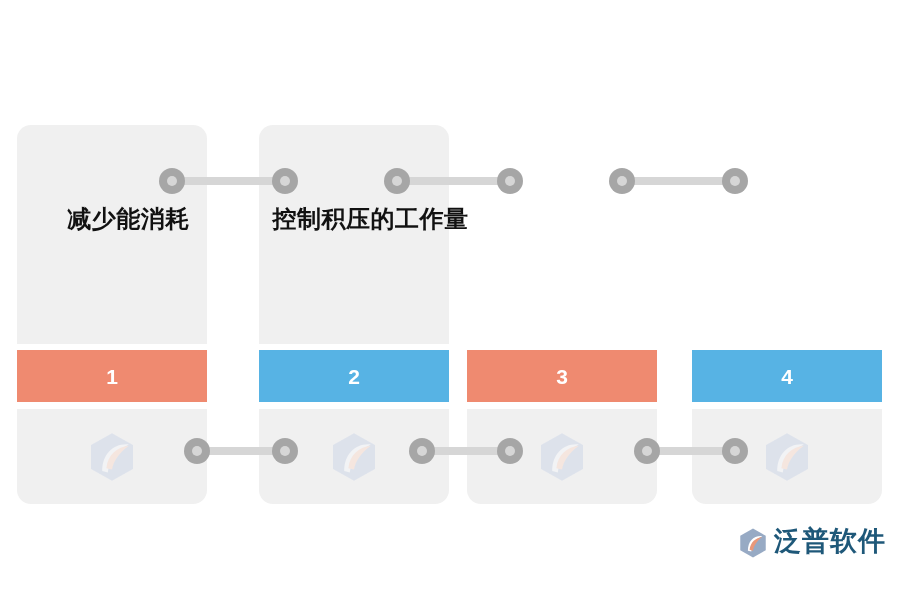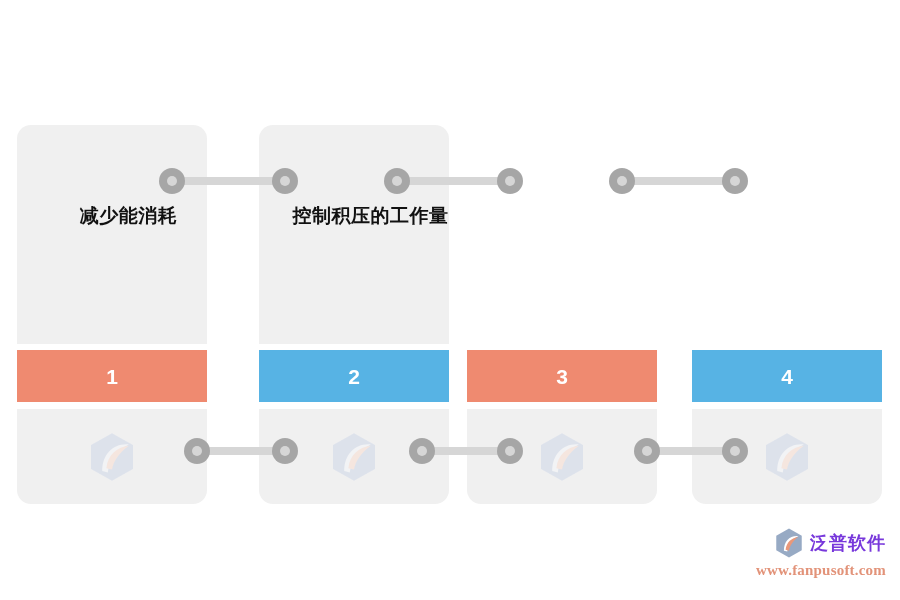--- a/index.html
+++ b/index.html
@@ -42,21 +42,21 @@
     border-radius: 14px 14px 0 0;
     box-sizing: border-box;
   }
 
   .card-title {
     position: absolute;
     left: 0;
     top: 78px;
     width: 223px;
     text-align: center;
-    font-size: 19px;
+    font-size: 24px;
     font-weight: bold;
     color: #111111;
     letter-spacing: 0.5px;
     white-space: nowrap;
   }
 
   
   .num-band {
     position: absolute;
     left: 0;
@@ -137,26 +137,26 @@
     align-items: center;
     justify-content: flex-end;
     gap: 4px;
   }
   .brand-mark {
     width: 34px;
     height: 34px;
     flex: 0 0 auto;
   }
   .brand-name {
-    font-size: 18px;
-    font-weight: bold;
-    color: #6d28d9;
+    font-size: 27px;
+    font-weight: bold;
+    color: #0c4a6e;
     line-height: 1;
     letter-spacing: 1px;
-    font-family: Liberation Sans, sans-serif;
+    font-family: Liberation Mono, monospace;
   }
   .brand-url {
     text-align: right;
     font-size: 15px;
     font-weight: bold;
     color: #e08a6e;
     letter-spacing: 0.2px;
     margin-top: 2px;
     font-family: "Liberation Serif", "DejaVu Serif", serif;
   }
@@ -250,16 +250,15 @@
     <div class="brand-row">
       <span class="brand-mark">
         <svg viewBox="0 0 40 40" width="34" height="34" aria-hidden="true">
           <path d="M20 3 L35 11.5 L35 28.5 L20 37 L5 28.5 L5 11.5 Z" fill="#8fa3c0"></path>
           <path d="M14 29 C14 18, 21 11, 31 12 C24 15, 19 21, 18 30 Z" fill="#ffffff"></path>
           <path d="M16 28 C17 19, 23 14, 31 13 C25 17, 21 23, 20 29 Z" fill="#e8906f"></path>
         </svg>
       </span>
       <span class="brand-name">泛普软件</span>
     </div>
-    <div class="brand-url">www.fanpusoft.com</div>
   </div>
 
 </div>
 
 </body></html>

